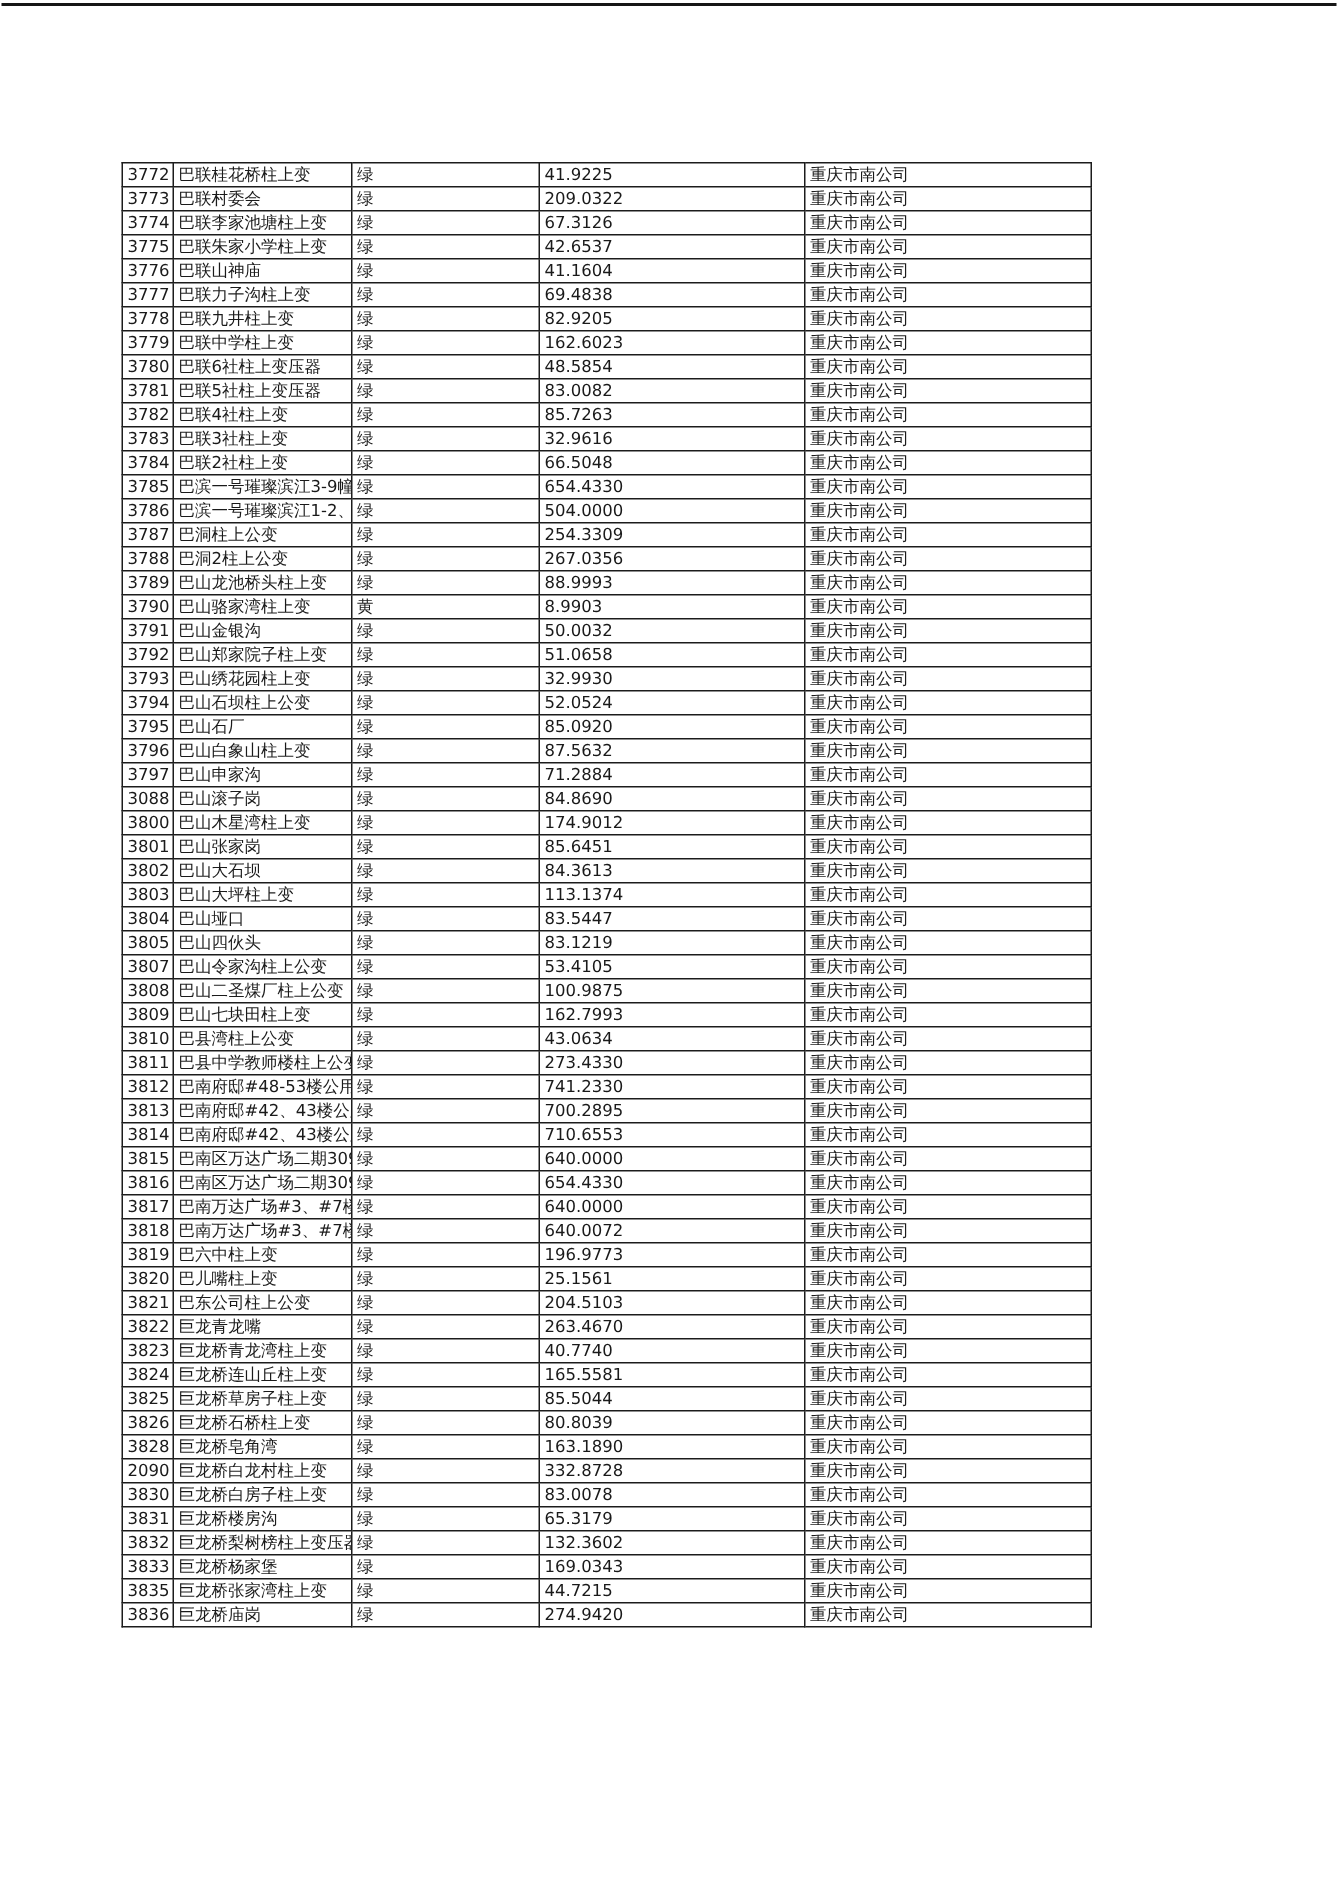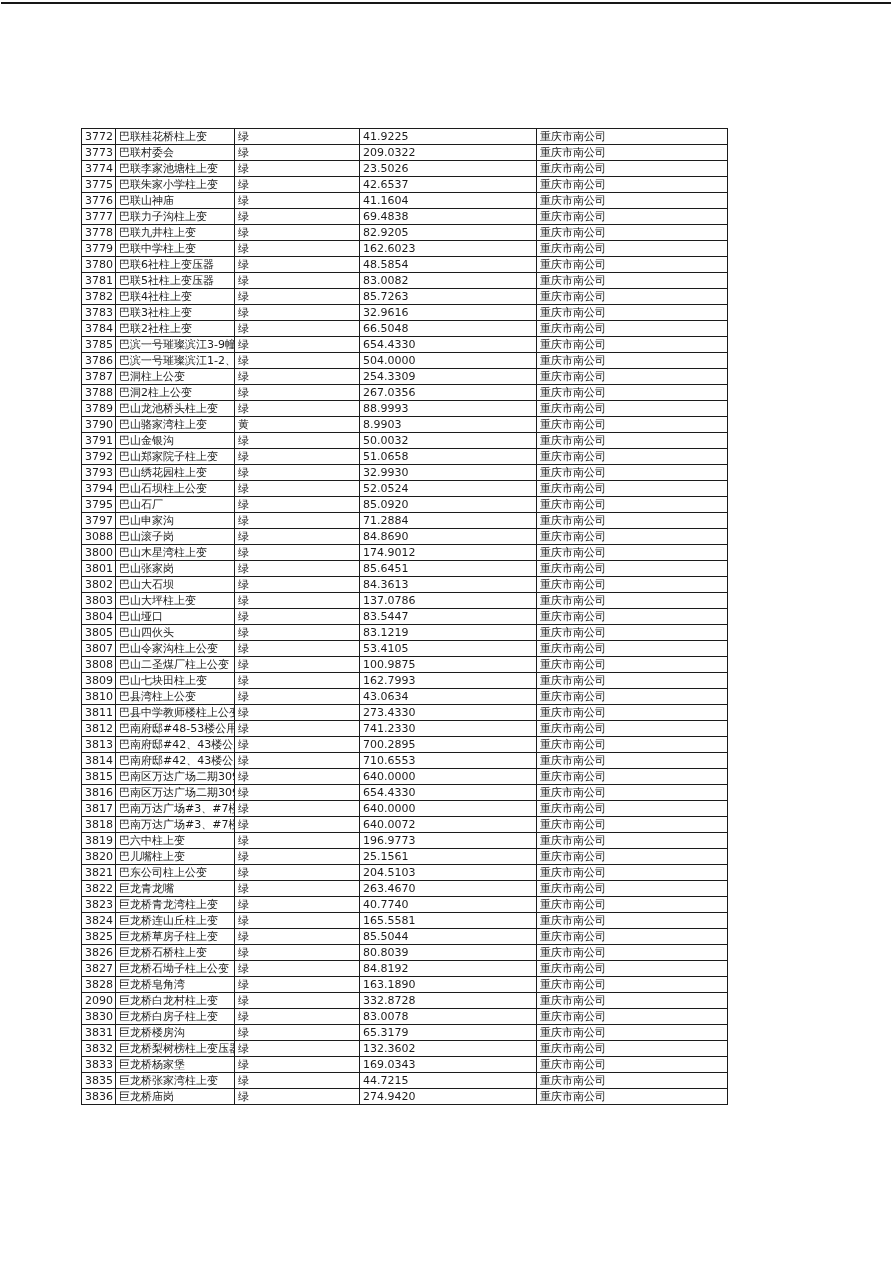--- a/index.html
+++ b/index.html
@@ -22,21 +22,20 @@
     height: 2px;
     background: #161616;
   }
   table.sheet {
     position: absolute;
     left: 81px;
     top: 108px;
     border-collapse: collapse;
     table-layout: fixed;
     width: 646px;
-    margin-top: 20px;
   }
   table.sheet td {
     border: 1px solid #1c1c1c;
     height: 15px;
     line-height: 15px;
     font-size: 11px;
     color: #1a1a1a;
     padding: 0 0 0 3px;
     white-space: nowrap;
     overflow: hidden;
@@ -73,21 +72,21 @@
         <td class="col-id">3773</td>
         <td class="col-name">巴联村委会</td>
         <td class="col-status">绿</td>
         <td class="col-value">209.0322</td>
         <td class="col-company">重庆市南公司</td>
       </tr>
       <tr>
         <td class="col-id">3774</td>
         <td class="col-name">巴联李家池塘柱上变</td>
         <td class="col-status">绿</td>
-        <td class="col-value">23.5026</td>
+        <td class="col-value">67.3126</td>
         <td class="col-company">重庆市南公司</td>
       </tr>
       <tr>
         <td class="col-id">3775</td>
         <td class="col-name">巴联朱家小学柱上变</td>
         <td class="col-status">绿</td>
         <td class="col-value">42.6537</td>
         <td class="col-company">重庆市南公司</td>
       </tr>
       <tr>
@@ -224,20 +223,27 @@
         <td class="col-company">重庆市南公司</td>
       </tr>
       <tr>
         <td class="col-id">3795</td>
         <td class="col-name">巴山石厂</td>
         <td class="col-status">绿</td>
         <td class="col-value">85.0920</td>
         <td class="col-company">重庆市南公司</td>
       </tr>
       <tr>
+        <td class="col-id">3796</td>
+        <td class="col-name">巴山白象山柱上变</td>
+        <td class="col-status">绿</td>
+        <td class="col-value">87.5632</td>
+        <td class="col-company">重庆市南公司</td>
+      </tr>
+      <tr>
         <td class="col-id">3797</td>
         <td class="col-name">巴山申家沟</td>
         <td class="col-status">绿</td>
         <td class="col-value">71.2884</td>
         <td class="col-company">重庆市南公司</td>
       </tr>
       <tr>
         <td class="col-id">3088</td>
         <td class="col-name">巴山滚子岗</td>
         <td class="col-status">绿</td>
@@ -262,21 +268,21 @@
         <td class="col-id">3802</td>
         <td class="col-name">巴山大石坝</td>
         <td class="col-status">绿</td>
         <td class="col-value">84.3613</td>
         <td class="col-company">重庆市南公司</td>
       </tr>
       <tr>
         <td class="col-id">3803</td>
         <td class="col-name">巴山大坪柱上变</td>
         <td class="col-status">绿</td>
-        <td class="col-value">137.0786</td>
+        <td class="col-value">113.1374</td>
         <td class="col-company">重庆市南公司</td>
       </tr>
       <tr>
         <td class="col-id">3804</td>
         <td class="col-name">巴山垭口</td>
         <td class="col-status">绿</td>
         <td class="col-value">83.5447</td>
         <td class="col-company">重庆市南公司</td>
       </tr>
       <tr>
@@ -417,27 +423,20 @@
         <td class="col-name">巨龙桥草房子柱上变</td>
         <td class="col-status">绿</td>
         <td class="col-value">85.5044</td>
         <td class="col-company">重庆市南公司</td>
       </tr>
       <tr>
         <td class="col-id">3826</td>
         <td class="col-name">巨龙桥石桥柱上变</td>
         <td class="col-status">绿</td>
         <td class="col-value">80.8039</td>
-        <td class="col-company">重庆市南公司</td>
-      </tr>
-      <tr>
-        <td class="col-id">3827</td>
-        <td class="col-name">巨龙桥石坳子柱上公变</td>
-        <td class="col-status">绿</td>
-        <td class="col-value">84.8192</td>
         <td class="col-company">重庆市南公司</td>
       </tr>
       <tr>
         <td class="col-id">3828</td>
         <td class="col-name">巨龙桥皂角湾</td>
         <td class="col-status">绿</td>
         <td class="col-value">163.1890</td>
         <td class="col-company">重庆市南公司</td>
       </tr>
       <tr>

